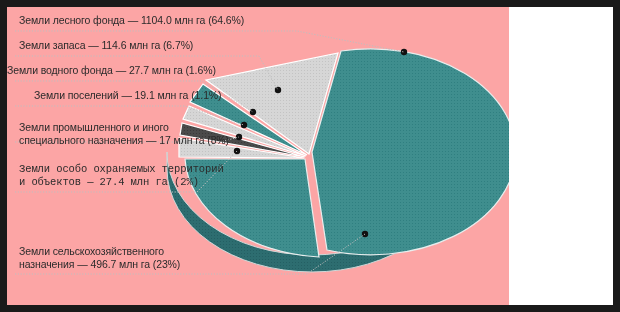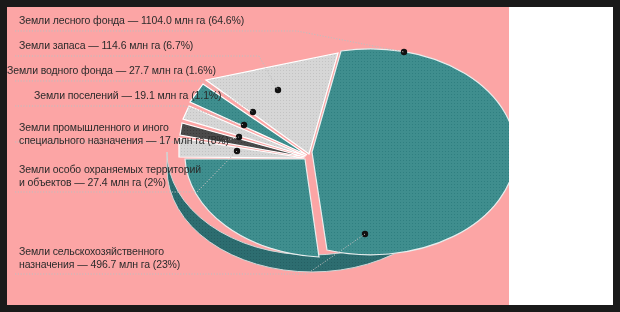--- a/index.html
+++ b/index.html
@@ -162,21 +162,21 @@
 
     <div class="label" style="left:27px; top:82px;">
       <span class="line">Земли поселений — 19.1 млн га (1.1%)</span>
     </div>
 
     <div class="label" style="left:12px; top:90px;margin-top:24px;">
       <span class="line">Земли промышленного и иного</span>
       <span class="line">специального назначения — 17 млн га (8%)</span>
     </div>
 
-    <div class="label" style="left:12px; top:156px;">
+    <div class="label" style="left:12px; top:156px;font-family:Liberation Mono, monospace;">
       <span class="line">Земли особо охраняемых территорий</span>
       <span class="line">и объектов — 27.4 млн га (2%)</span>
     </div>
 
     <div class="label" style="left:12px; top:238px;">
       <span class="line">Земли сельскохозяйственного</span>
       <span class="line">назначения — 496.7 млн га (23%)</span>
     </div>
 
   </div>

